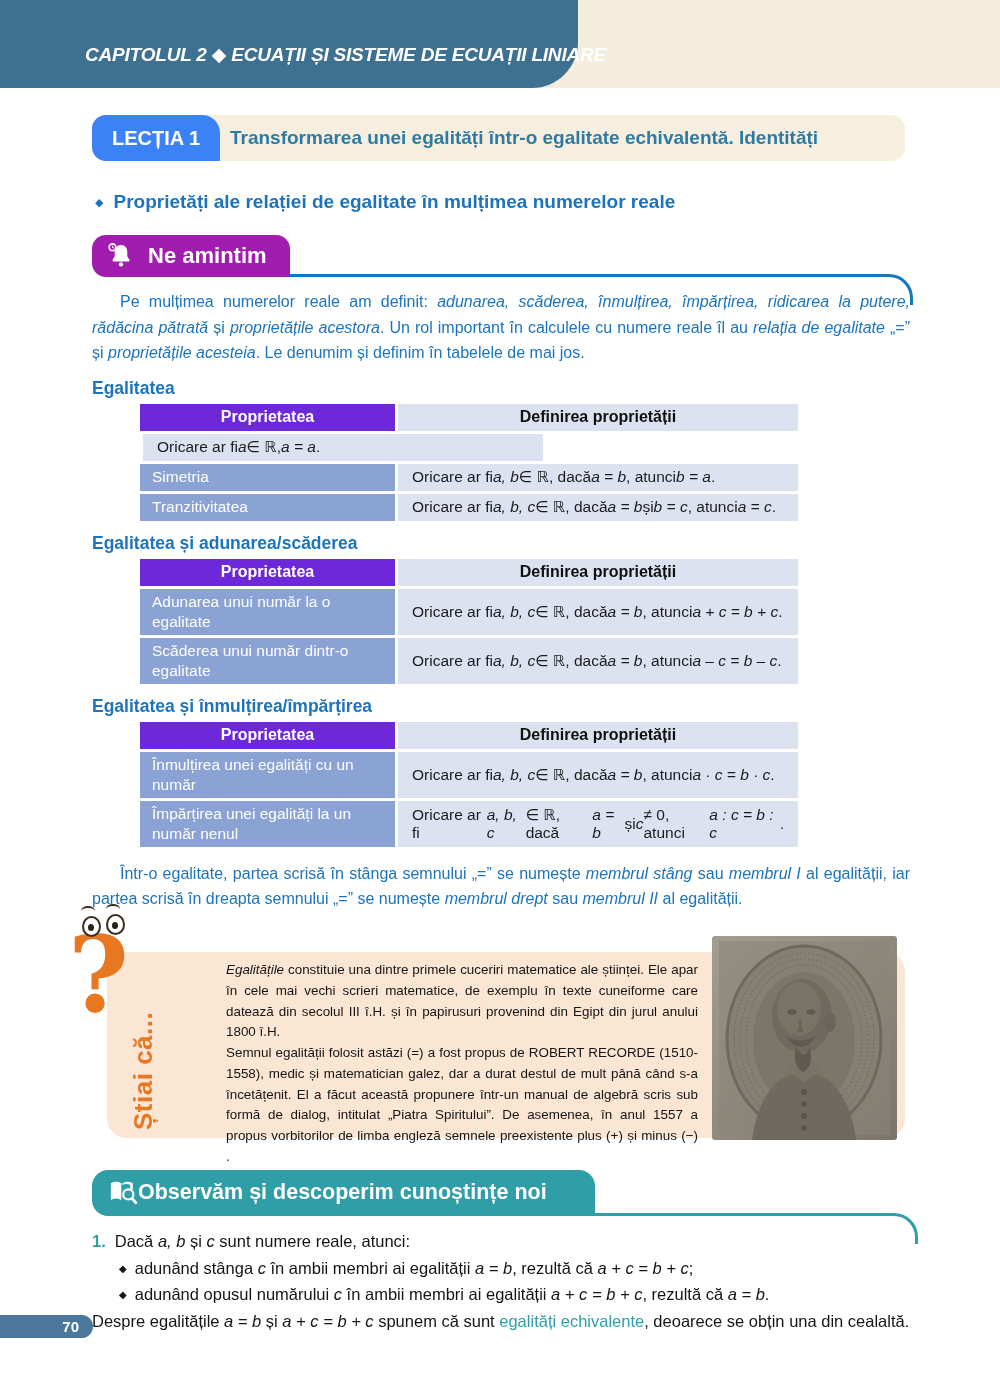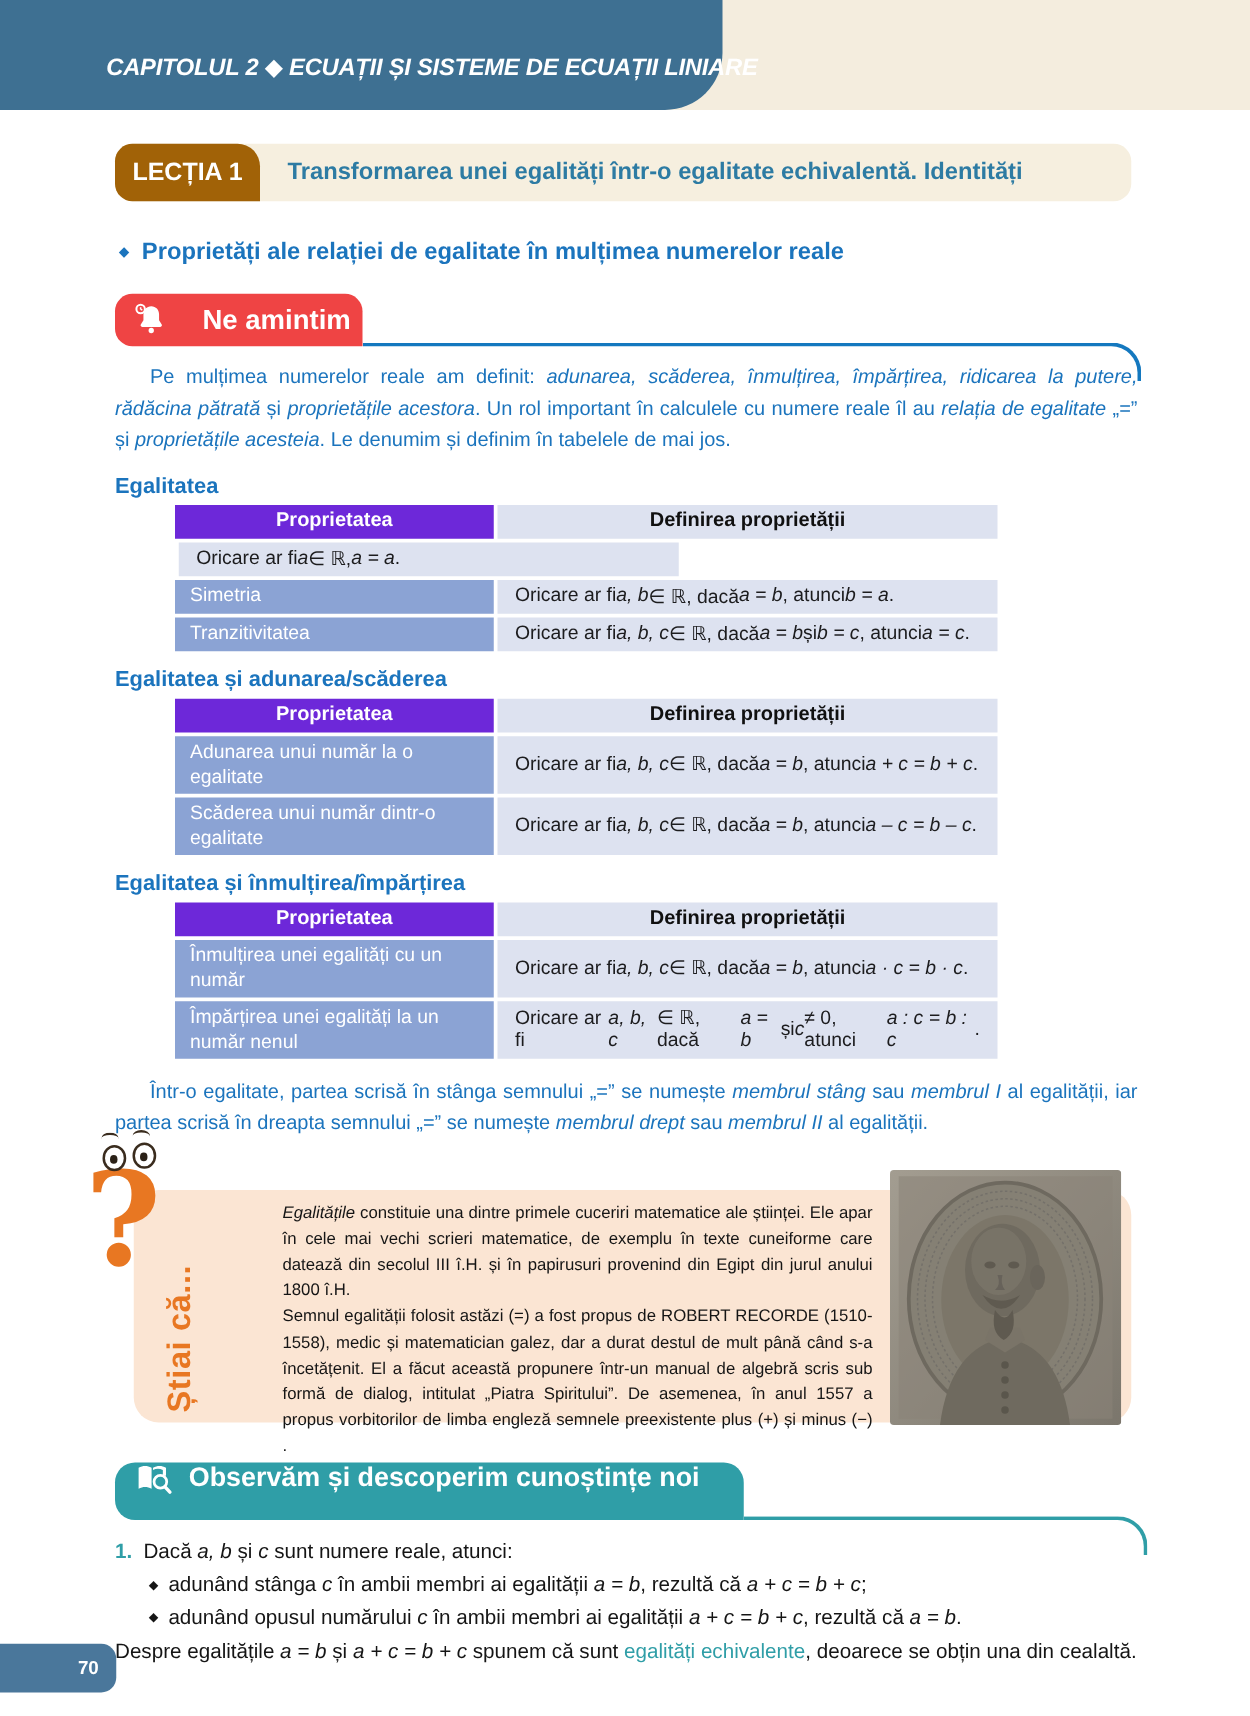--- a/index.html
+++ b/index.html
@@ -7,33 +7,33 @@
         font-family:"Liberation Sans","DejaVu Sans",sans-serif;color:#141414;}
   
   .top-band{position:relative;height:88px;background:#f4edde;font-style:italic;}
   .chapter-bar{position:absolute;left:0;top:0;width:578px;height:88px;background:#3e7092;
                border-radius:0 0 46px 0;display:flex;align-items:center;box-sizing:border-box;
                padding:20px 0 0 85px;}
   .chapter-title{color:#fff;font-weight:bold;font-size:19px;letter-spacing:-0.2px;white-space:nowrap;}
   
   .lesson-row{position:relative;margin:27px 0 0 92px;width:813px;height:46px;background:#f6efdf;
               border-radius:14px;}
-  .lesson-badge{position:absolute;left:0;top:0;width:116px;height:46px;background:#a16207;
+  .lesson-badge{position:absolute;left:0;top:0;width:128px;height:46px;background:#3b82f6;
                 border-radius:14px 18px 0 14px;color:#fff;font-weight:bold;font-size:20px;
                 display:flex;align-items:center;justify-content:center;}
   .lesson-title{position:absolute;left:138px;top:0;height:46px;display:flex;align-items:center;
                 color:#2d7ba3;font-weight:bold;font-size:19px;}
   
   .section-heading{margin:30px 0 0 95px;display:flex;align-items:center;gap:10px;
                    color:#1b74bd;font-weight:bold;font-size:19px;}
   .diamond-sm{font-size:11px;line-height:1;}
   
   .badge-wrap{position:relative;margin:22px 0 0 92px;height:48px;}
-  .badge-blue{position:absolute;left:0;top:0;width:198px;height:42px;background:#ef4444;
-              border-radius:14px 14px 0 14px;display:flex;align-items:center;gap:26px;
+  .badge-blue{position:absolute;left:0;top:0;width:198px;height:42px;background:#a21caf;
+              border-radius:14px 14px 0 14px;display:flex;align-items:center;gap:12px;
               padding-left:14px;box-sizing:border-box;color:#fff;font-weight:bold;font-size:22px;}
   .rule-blue{position:absolute;left:198px;top:39px;width:620px;height:28px;
              border-top:3px solid #1478bf;border-right:3px solid #1478bf;
              border-top-right-radius:24px;}
   
   .para-blue{margin:6px 0 0 92px;width:818px;color:#1b74bd;font-size:16px;line-height:1.6;
              text-align:justify;text-indent:28px;}
   .para-blue i{font-style:italic;}
   
   .table-label{margin:12px 0 0 92px;color:#1b74bd;font-weight:bold;font-size:17.5px;}
@@ -67,35 +67,35 @@
   .eye.right{left:38px;top:-10px;}
   .brow{position:absolute;width:14px;height:8px;border-top:2.5px solid #3a2c1e;
         border-radius:50% 50% 0 0;}
   .brow.left{left:13px;top:-18px;}
   .brow.right{left:38px;top:-20px;}
   
   .portrait{position:absolute;left:712px;top:8px;width:185px;height:204px;}
   
   .observam-wrap{position:relative;margin:28px 0 0 92px;height:56px;}
   .badge-teal{position:absolute;left:0;top:0;width:503px;height:46px;background:#2f9ea7;
-              border-radius:16px 16px 0 16px;display:flex;gap:13px;
+              border-radius:16px 16px 0 16px;display:flex;align-items:center;
               padding-left:16px;box-sizing:border-box;color:#fff;font-weight:bold;font-size:21.5px;}
   .rule-teal{position:absolute;left:503px;top:43px;width:320px;height:28px;
              border-top:3px solid #2f9ea7;border-right:3px solid #2f9ea7;
              border-top-right-radius:24px;}
   
   .discover{margin:2px 0 0 92px;width:822px;font-size:16.5px;line-height:1.62;color:#151515;}
   .discover i{font-style:italic;}
   .d-row{display:flex;gap:9px;}
   .d-num{color:#2f9ea7;font-weight:bold;}
   .d-bullet{margin-left:27px;display:flex;gap:8px;align-items:baseline;}
   .bullet-diamond{font-size:10px;line-height:1;position:relative;top:-2px;}
   .teal{color:#2f9ea7;}
   
-  .page-pill{position:absolute;left:0;top:1315px;width:93px;height:39px;background:#4a779b;
+  .page-pill{position:absolute;left:0;top:1315px;width:93px;height:23px;background:#4a779b;
              border-radius:0 12px 12px 0;display:flex;align-items:center;justify-content:flex-end;
              padding-right:14px;box-sizing:border-box;color:#fff;font-weight:bold;font-size:15px;padding-left:22px;}
 </style>
 </head>
 <body>
 
 <div class="page">
 
   <div class="top-band">
     <div class="chapter-bar">

